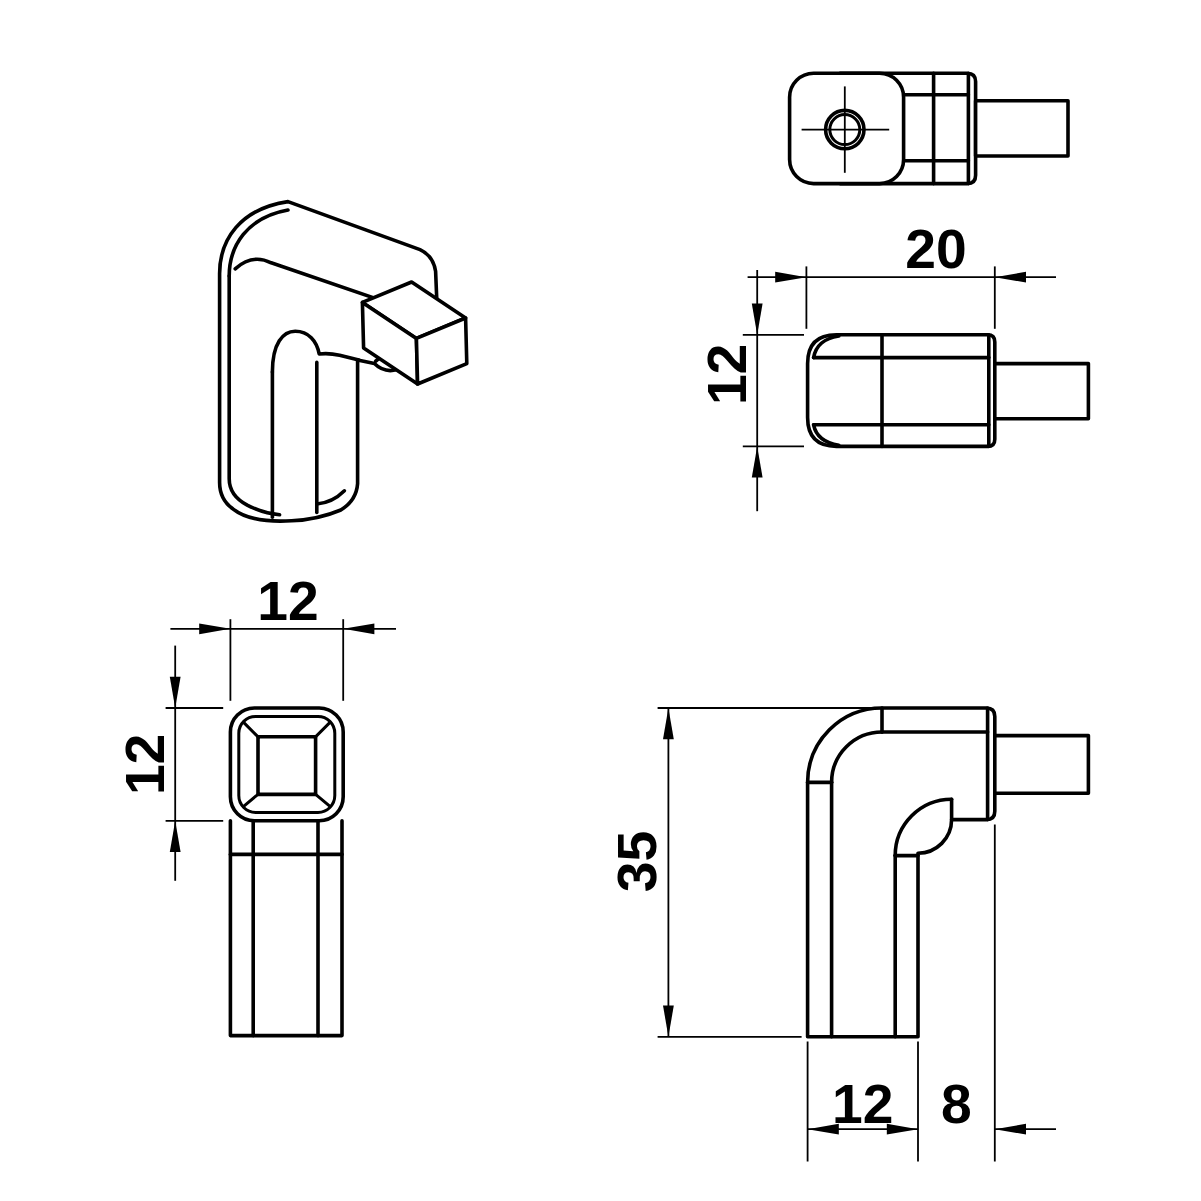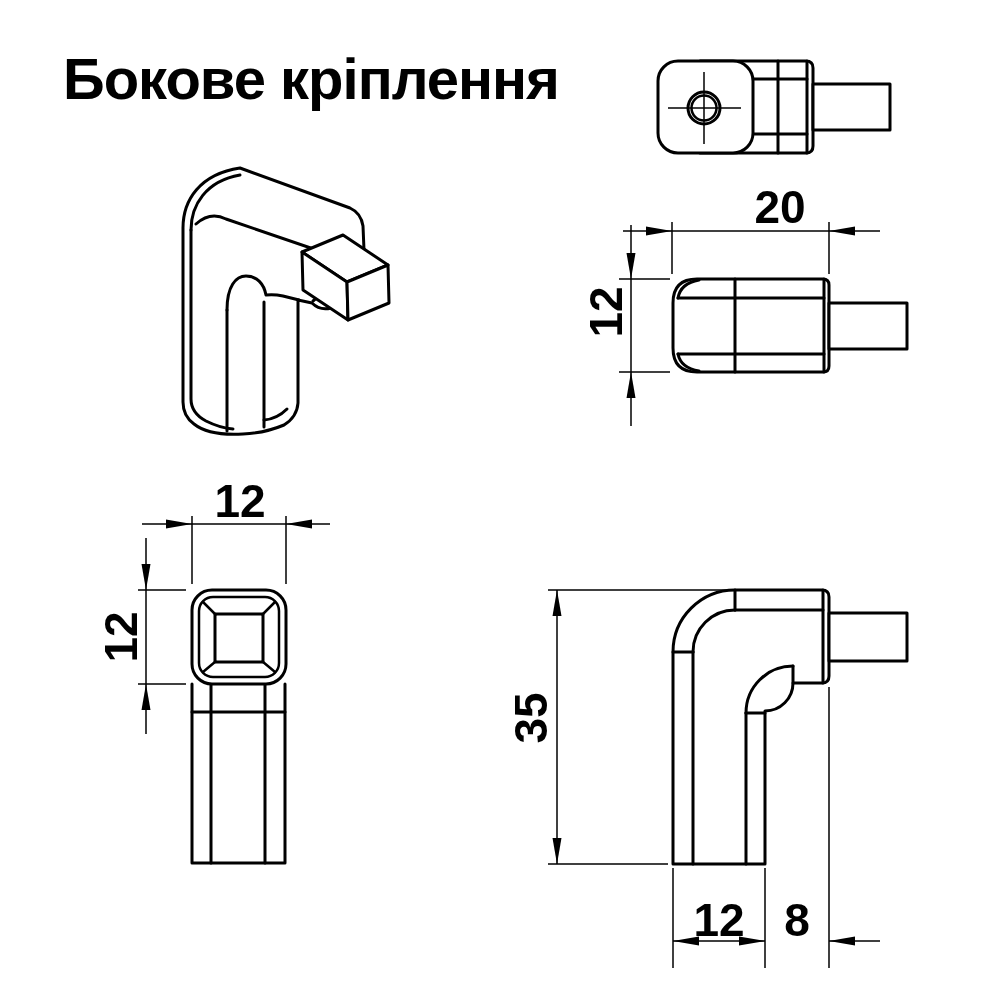--- a/index.html
+++ b/index.html
@@ -29,21 +29,20 @@
   .dimtext{
     font-family:"Liberation Sans", sans-serif;
     font-size:46px;font-weight:bold;fill:#000;
   }
 </style>
 </head>
 <body>
 
 <div class="sheet">
 
-  <div class="title">Бокове кріплення</div>
 
   <svg width="1001" height="1001" viewBox="0 0 1001 1001">
 
     <g>
 
       <path class="olf" d="M183,228 C183,200 200,174 240,168 L350,208 Q361,213 363,226 L364,250
            C366,277 352,299 331,308 Q320,311 312,303 L298,300 L298,403
            Q297,417 284,425 Q265,433 243,434 Q209,436 194,424 Q183,416 183,402 Z"></path>
 
       <path class="ol" d="M191,230 C191,205 206,181 240,175"></path>

